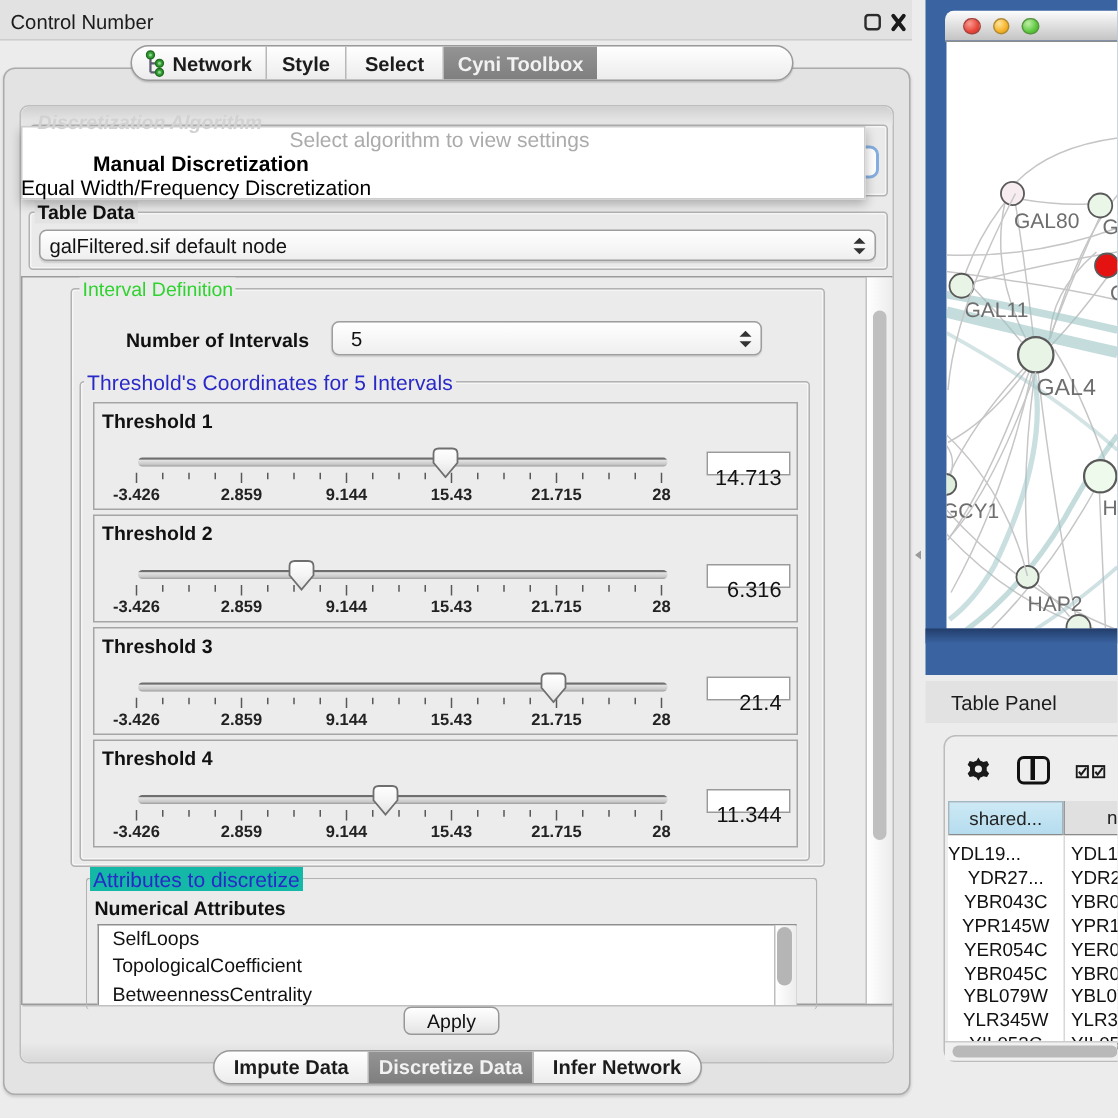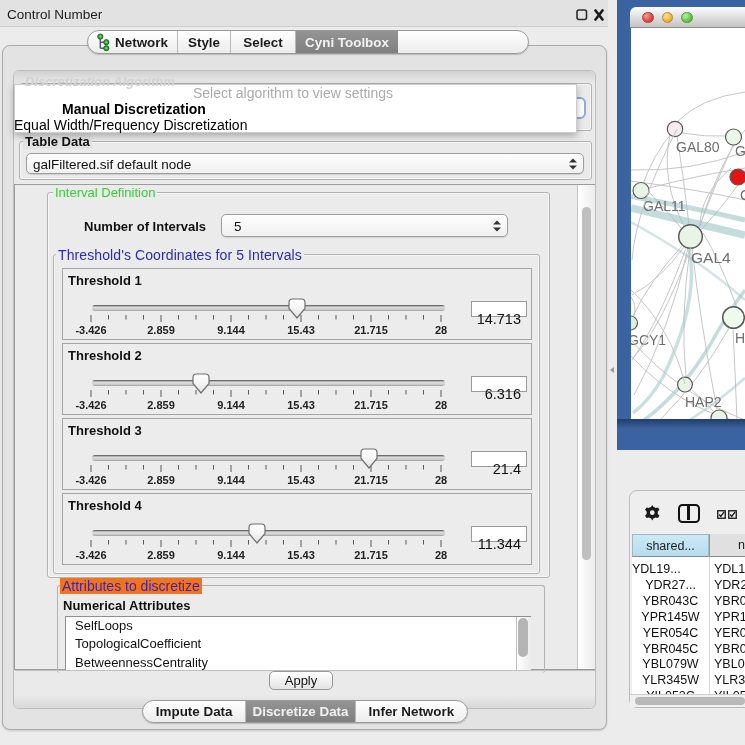--- a/index.html
+++ b/index.html
@@ -299,21 +299,21 @@
             <stop offset="0" stop-color="#ffffff"></stop>
             <stop offset="0.5" stop-color="#f4f4f4"></stop>
             <stop offset="1" stop-color="#e2e2e2"></stop>
           </linearGradient>
         </defs>
       </svg>
   <div class="vbox">11.344</div>
 </div>
 
   <div class="group" style="left:57px; top:585px; width:488px; height:88px; border-bottom:none; box-shadow:none;"></div>
-  <div class="glabel" style="left:60px; top:578px; color:#2929c8; background:#f97316; font-size:14px;">Attributes to discretize</div>
+  <div class="glabel" style="left:60px; top:578px; color:#2929c8; background:#14b8a6; font-size:14px;">Attributes to discretize</div>
   <div class="abs" style="left:63px; top:598px; font-size:13px; font-weight:700; color:#111;">Numerical Attributes</div>
   <div class="abs" id="attrlist">
     <div>SelfLoops</div>
     <div>TopologicalCoefficient</div>
     <div>BetweennessCentrality</div>
   </div>
   <div class="sbtrack" style="left:516px; top:617px; width:15px; height:53px; border-left:1px solid #bdbdbd;"></div>
   <div class="sbthumb" style="left:518px; top:618px; width:10px; height:39px; background:#b5b5b5;"></div>
   <div class="abs" style="left:15px; top:670px; width:580px; height:1px; background:#c0c0c0;"></div>
 
@@ -389,20 +389,23 @@
 <text x="-3.0" y="317.0" font-size="14" fill="#6e6e6e" font-family="Liberation Sans, sans-serif">GCY1</text>
 <text x="104.0" y="315.0" font-size="14" fill="#6e6e6e" font-family="Liberation Sans, sans-serif">H</text>
 <text x="54.0" y="379.0" font-size="14" fill="#6e6e6e" font-family="Liberation Sans, sans-serif">HAP2</text>
 <path d="M46,101 Q5,180 1,232" fill="none" stroke="#c6c6c6" stroke-width="1"></path>
         <path d="M0,262 Q40,300 54,356" fill="none" stroke="#c6c6c6" stroke-width="1"></path>
         <path d="M59.5,220 Q30,300 2,330" fill="none" stroke="#c6c6c6" stroke-width="1"></path>
       </svg>
   </div>
   <div id="netshadow"></div>
 
+  <div class="abs" id="tpbar">
+      <span class="t">Table Panel</span>
+    </div>
   <div class="abs" id="tablebox"></div>
   <svg class="abs" style="left:644px; top:504px;" width="16.5" height="16.5" viewBox="0 0 18 18">
       <path d="M9 1 L10.4 3.4 A6 6 0 0 1 12.6 4.3 L15.3 3.7 L16.8 6.3 L15 8.4 A6 6 0 0 1 15 10.6 L16.8 12.7 L15.3 15.3 L12.6 14.7 A6 6 0 0 1 10.4 15.6 L9 18 L7.6 15.6 A6 6 0 0 1 5.4 14.7 L2.7 15.3 L1.2 12.7 L3 10.6 A6 6 0 0 1 3 8.4 L1.2 6.3 L2.7 3.7 L5.4 4.3 A6 6 0 0 1 7.6 3.4 Z" fill="#1a1a1a"></path>
       <circle cx="9" cy="9.5" r="2.6" fill="#eee"></circle>
     </svg>
 <div class="abs" style="left:678px; top:504px; width:21.5px; height:19px; border:2.6px solid #111; border-radius:4.5px;">
       <div style="position:absolute; left:7.3px; top:0; width:2.4px; height:14px; background:#111;"></div>
     </div>
 <svg class="abs" style="left:716.5px; top:509.5px;" width="9" height="9" viewBox="0 0 12 12">
       <rect x="1" y="1" width="10" height="10" fill="none" stroke="#1a1a1a" stroke-width="1.8"></rect>

